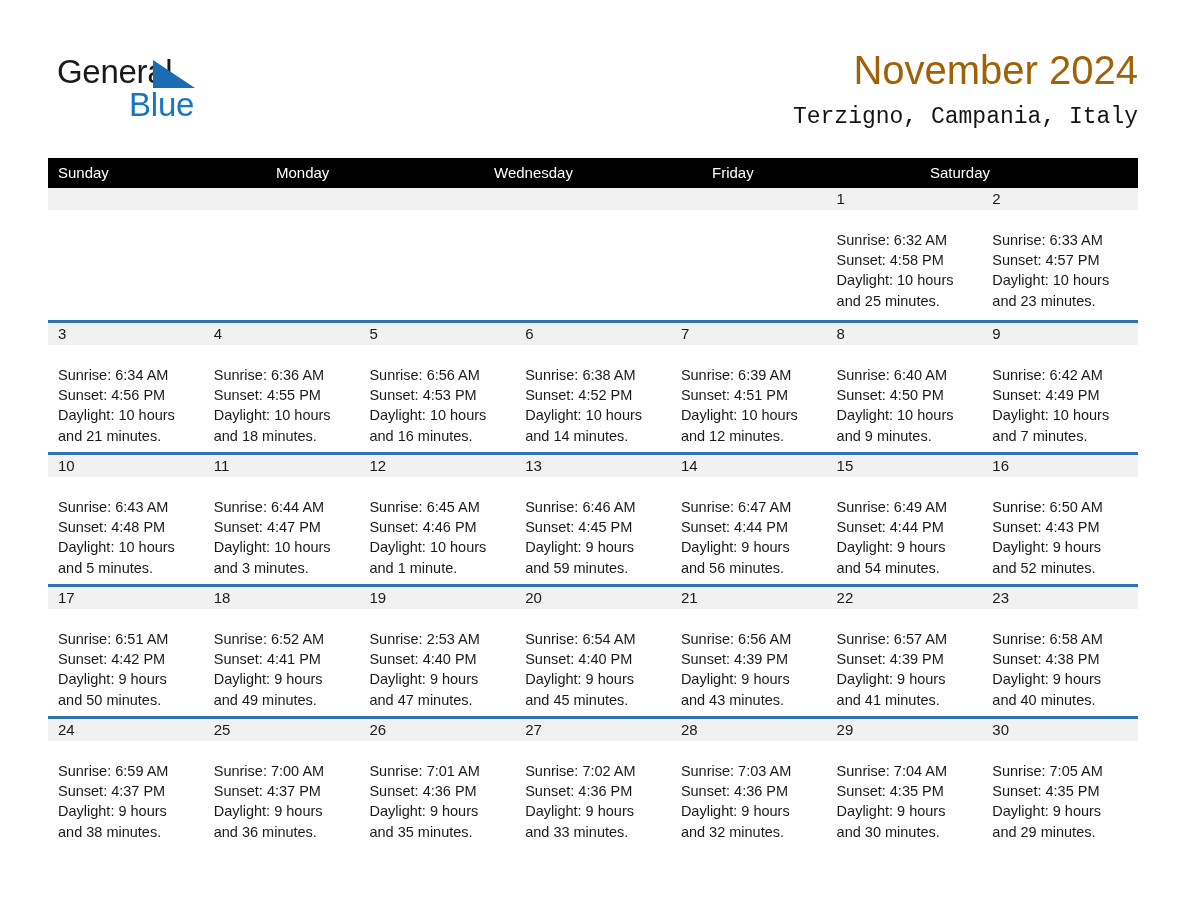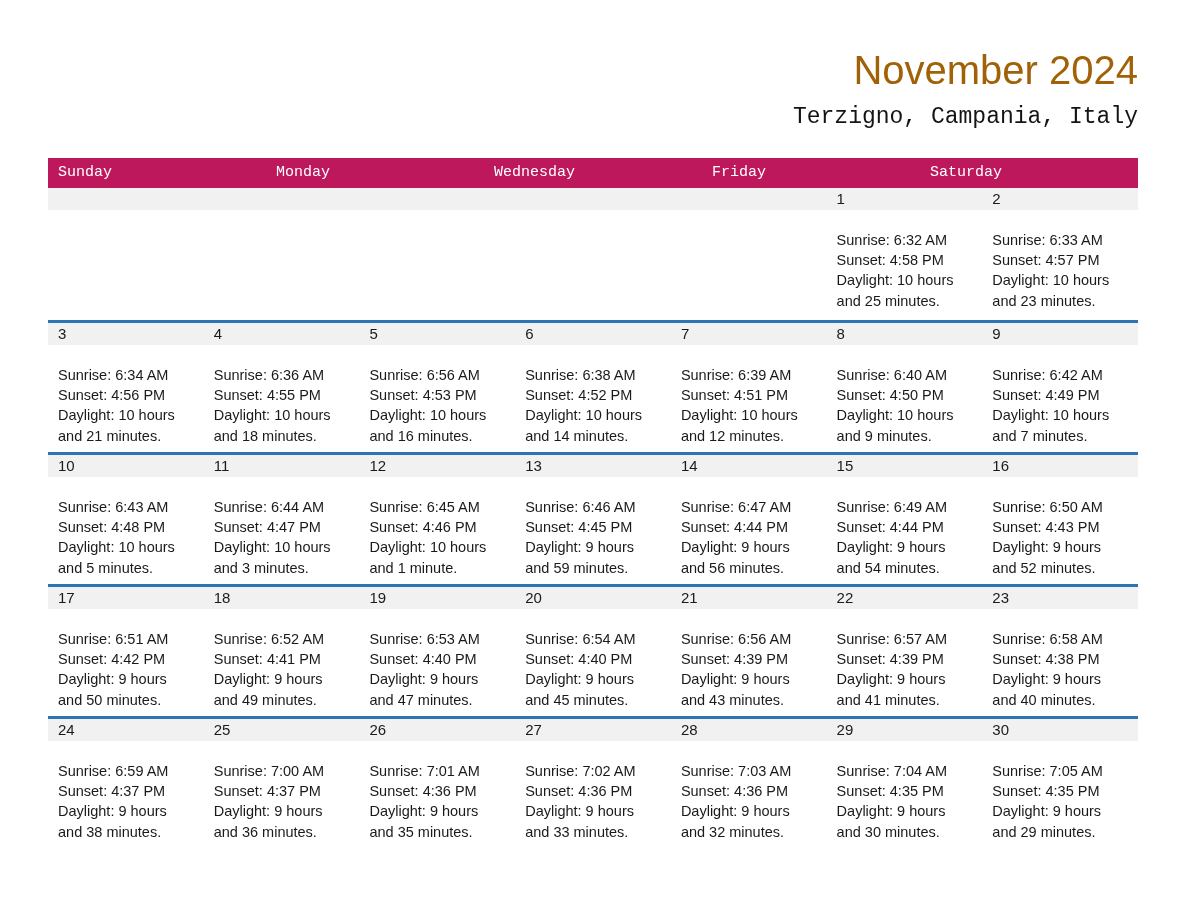--- a/index.html
+++ b/index.html
@@ -100,23 +100,22 @@
 
   
   .calendar {
     position: absolute;
     left: 48px;
     top: 158px;
     width: 1090px;
   }
   .weekday-row {
     display: flex;
-    background: #be185d;
+    background: #000000;
     height: 30px;
-    font-family: Liberation Mono, monospace;
   }
   .weekday {
     flex: 1 1 0;
     min-width: 0;
     color: #ffffff;
     font-size: 15px;
     line-height: 30px;
     padding-left: 10px;
     box-sizing: border-box;
     white-space: nowrap;
@@ -163,20 +162,27 @@
     white-space: nowrap;
   }
 </style>
 </head>
 <body>
 
 <div class="page">
 
   <div class="header">
 
+    <div class="logo">
+      <div class="logo-general-wrap">
+        <span class="logo-general">General</span>
+        <span class="logo-triangle"></span>
+      </div>
+      <span class="logo-blue">Blue</span>
+    </div>
 
     <div class="title-block">
       <div class="cal-title">November 2024</div>
       <div class="cal-subtitle">Terzigno, Campania, Italy</div>
     </div>
 
   </div>
 
   <div class="calendar">
     <div class="weekday-row">
@@ -420,21 +426,21 @@
               <div class="day-line">Sunset: 4:41 PM</div>
               <div class="day-line">Daylight: 9 hours</div>
               <div class="day-line">and 49 minutes.</div>
             </div>
           </div>
           <div class="day-cell">
             <div class="day-num-band">
               <div class="day-num">19</div>
             </div>
             <div class="day-body">
-              <div class="day-line">Sunrise: 6:53 AM</div>
+              <div class="day-line">Sunrise: 2:53 AM</div>
               <div class="day-line">Sunset: 4:40 PM</div>
               <div class="day-line">Daylight: 9 hours</div>
               <div class="day-line">and 47 minutes.</div>
             </div>
           </div>
           <div class="day-cell">
             <div class="day-num-band">
               <div class="day-num">20</div>
             </div>
             <div class="day-body">

